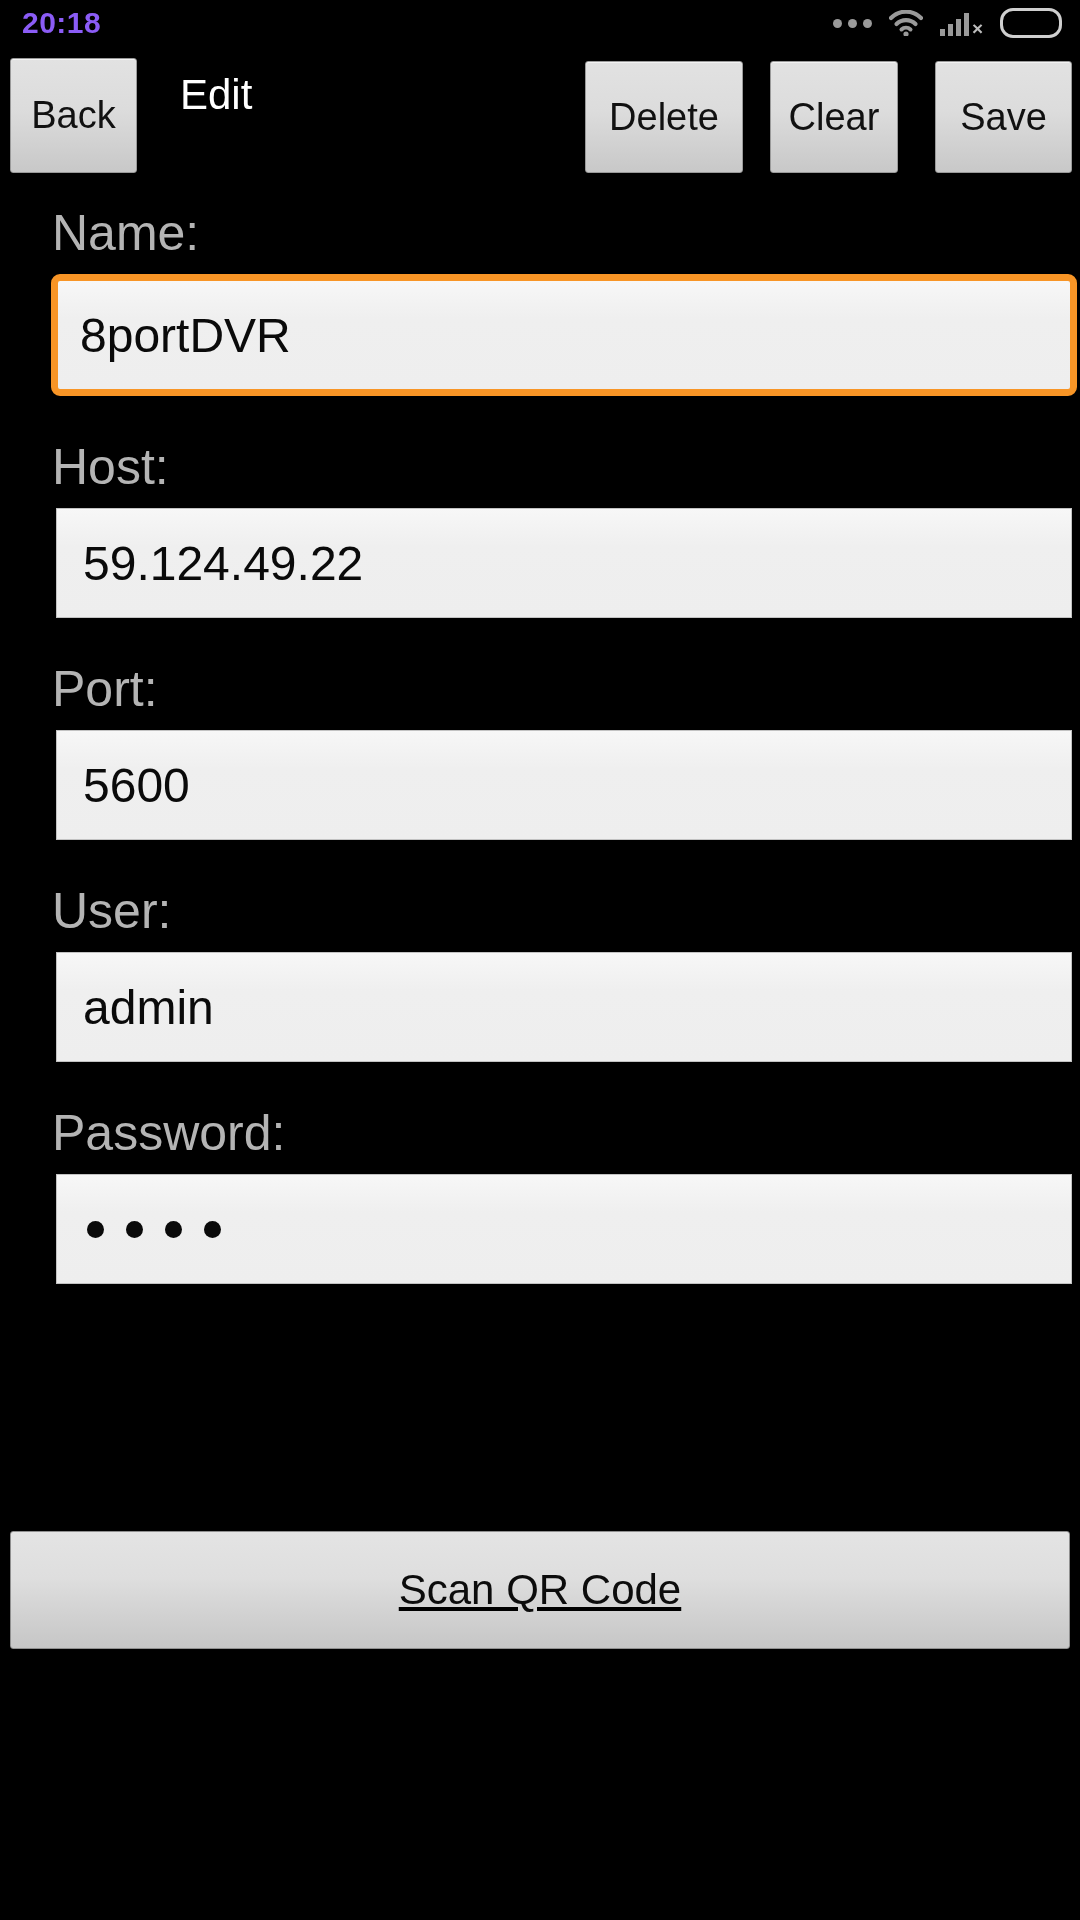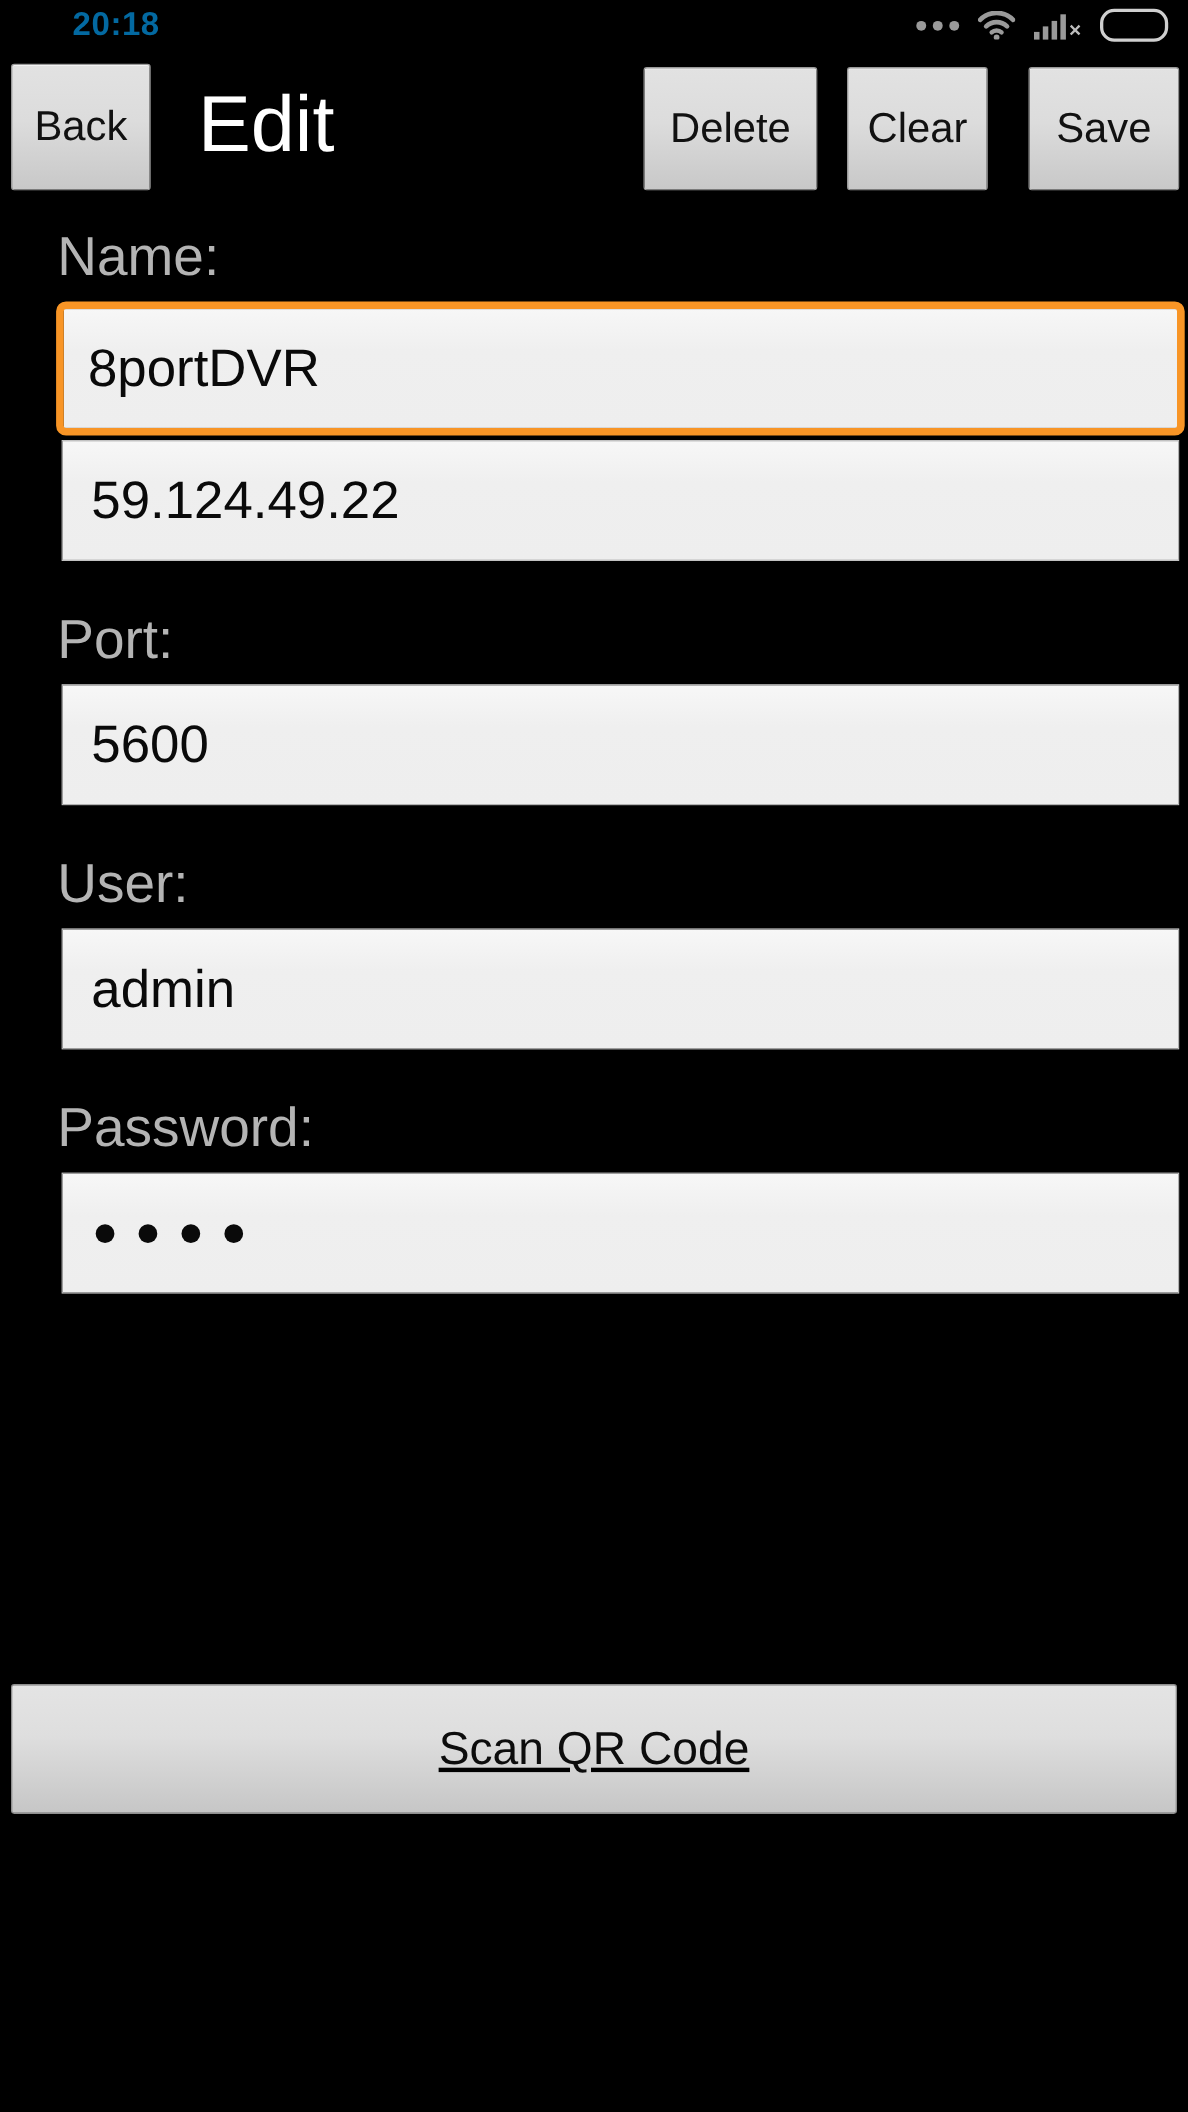--- a/index.html
+++ b/index.html
@@ -11,22 +11,22 @@
   }
   .screen { position:relative; width:1080px; height:1920px; background:#000; }
 
   
   .statusbar {
     position:absolute; top:0; left:0; width:1080px; height:46px;
     display:flex; align-items:center; justify-content:space-between;
     padding:0 18px 0 22px;
   }
   .clock {
-    color:#0369a1; font-size:30px; font-weight:bold;
-    letter-spacing:0.5px; line-height:1;margin-left:44px;
+    color:#8b5cf6; font-size:30px; font-weight:bold;
+    letter-spacing:0.5px; line-height:1;
   }
   .status-icons { display:flex; align-items:center; gap:17px; }
   .dots-icon { display:flex; gap:6px; align-items:center; }
   .dots-icon i { width:9px; height:9px; border-radius:50%; background:#9a9a9a; display:block; }
   .wifi-icon { width:34px; height:26px; position:relative; }
   .cell-icon { display:flex; align-items:flex-end; gap:3px; height:26px; position:relative; padding-right:14px; }
   .cell-icon b { display:block; width:5px; background:#9a9a9a; }
   .cell-icon b:nth-child(1){ height:7px; }
   .cell-icon b:nth-child(2){ height:12px; }
   .cell-icon b:nth-child(3){ height:17px; }
@@ -52,21 +52,21 @@
     color:#111;
     display:flex; align-items:center; justify-content:center;
     font-size:38px;
     box-shadow:0 1px 0 rgba(255,255,255,0.6) inset;
   }
   .btn-back {
     position:absolute; left:10px; top:10px; width:127px; height:115px;
   }
   .title {
     position:absolute; left:180px; top:22px;
-    color:#ffffff; font-size:72px; line-height:1.2;
+    color:#ffffff; font-size:42px; line-height:1.2;
   }
   .btn-delete { position:absolute; left:585px; top:13px; width:158px; height:112px; }
   .btn-clear  { position:absolute; left:770px; top:13px; width:128px; height:112px; }
   .btn-save   { position:absolute; left:935px; top:13px; width:137px; height:112px; }
 
   
   .form { position:absolute; top:166px; left:0; width:1080px; }
   .field-group { margin-bottom:4px;padding-left:48px; }
   .field-label {
     color:#b4b4b4; font-size:50px; line-height:1;
@@ -144,20 +144,21 @@
   </div>
 
   <div class="form">
 
     <div class="field-group">
       <div class="field-label">Name:</div>
       <div class="input focused">8portDVR</div>
     </div>
 
     <div class="field-group">
+      <div class="field-label">Host:</div>
       <div class="input">59.124.49.22</div>
     </div>
 
     <div class="field-group">
       <div class="field-label">Port:</div>
       <div class="input">5600</div>
     </div>
 
     <div class="field-group">
       <div class="field-label">User:</div>

